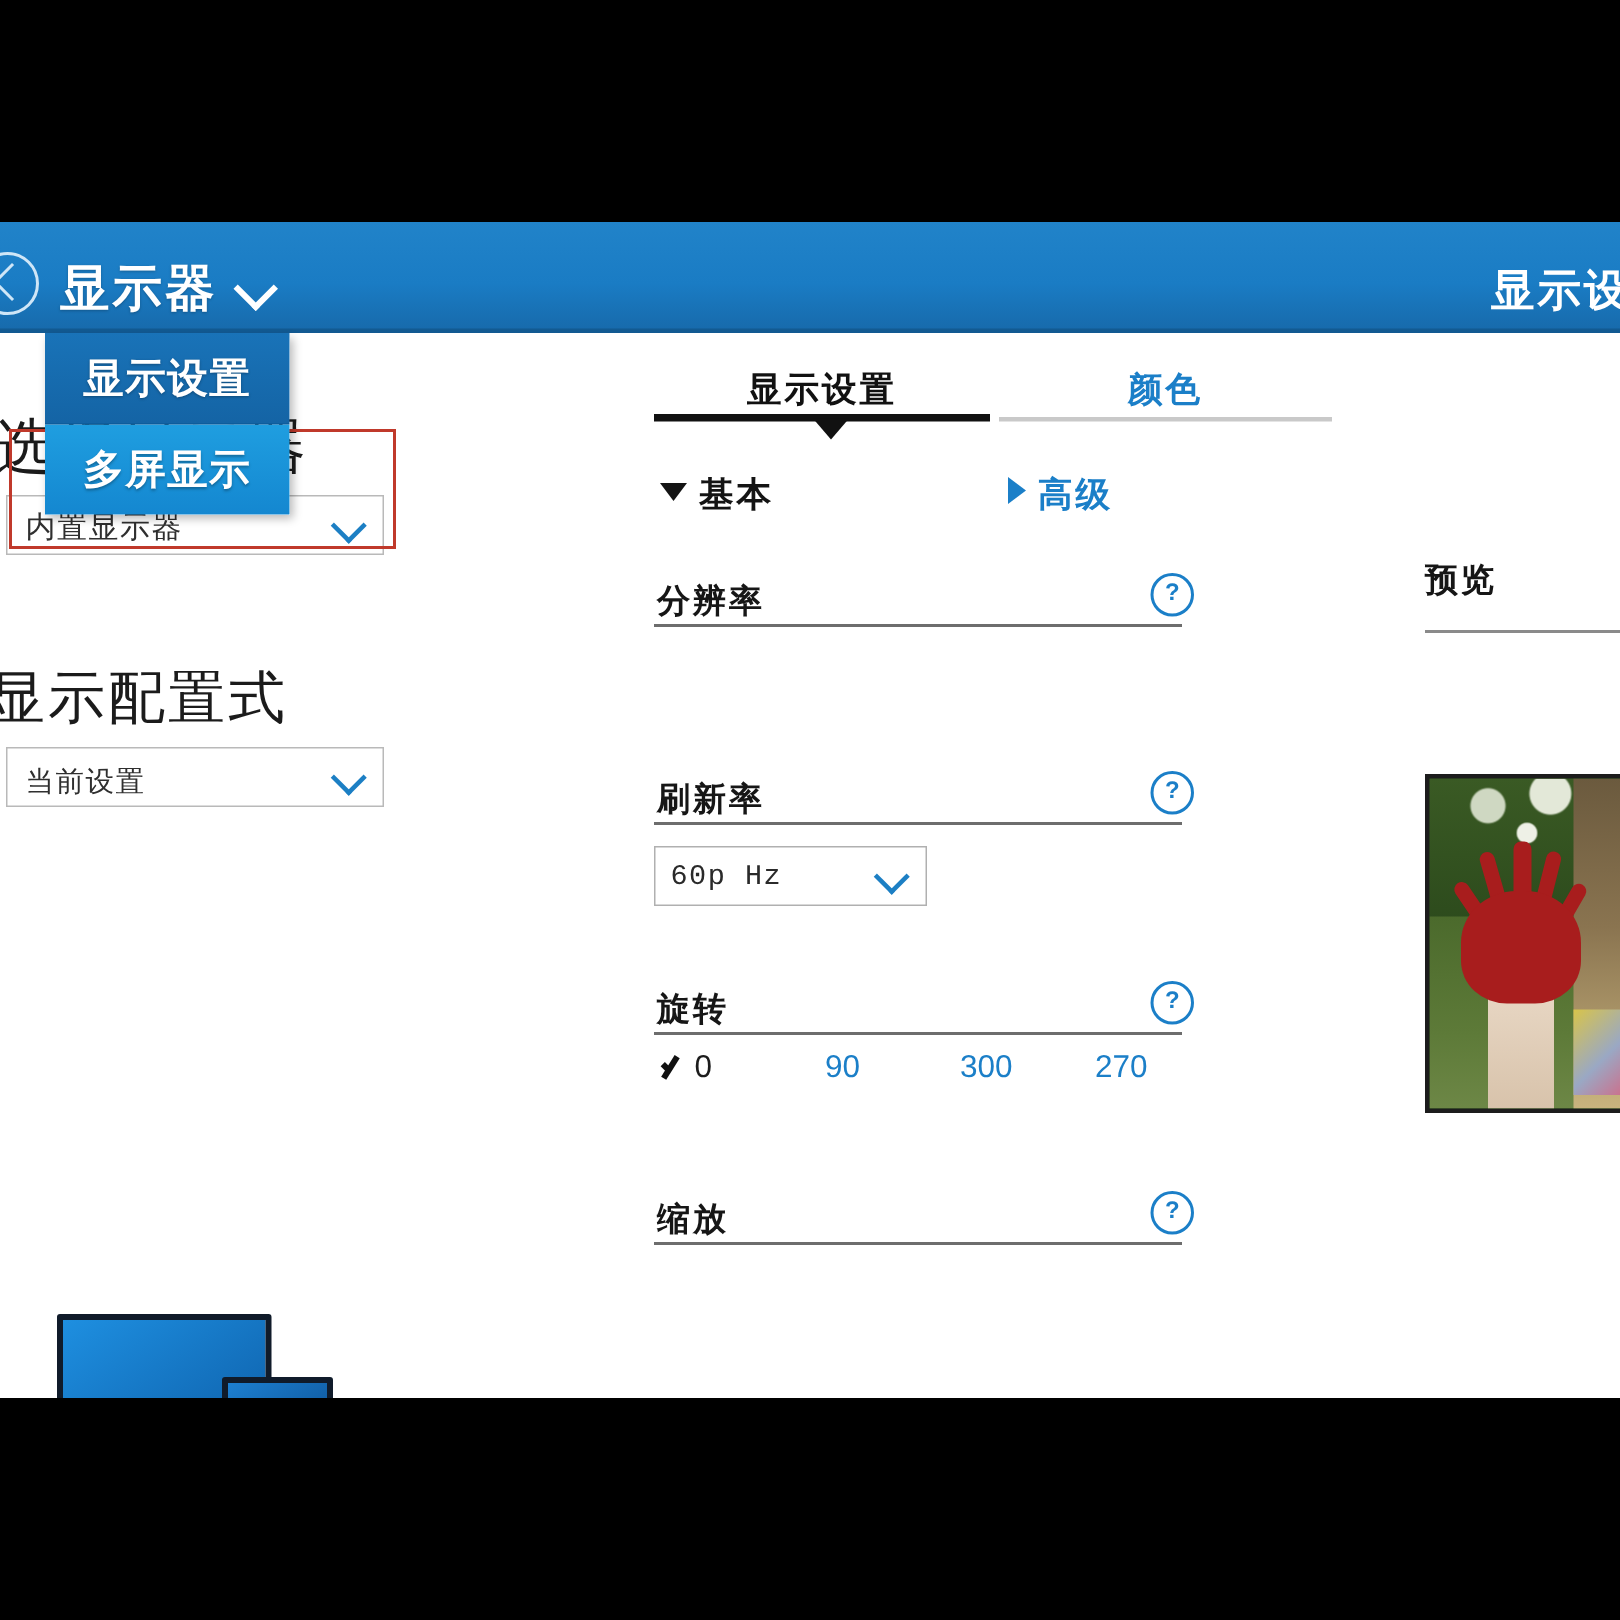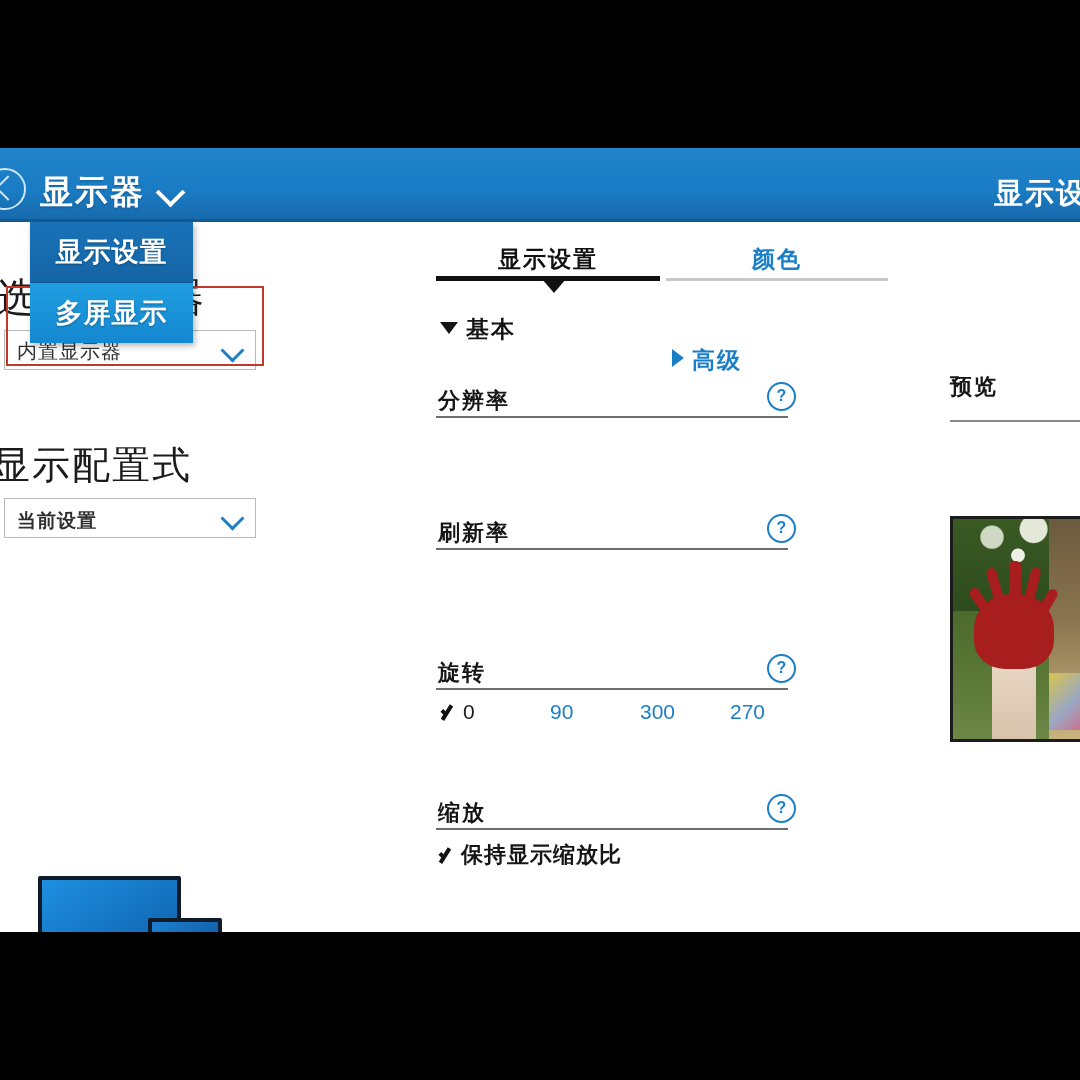--- a/index.html
+++ b/index.html
@@ -31,21 +31,21 @@
   #dropdown{position:absolute;left:30px;top:74px;width:163px;z-index:40;box-shadow:2px 3px 6px rgba(0,0,0,.28);}
   .dd-item{height:60px;line-height:60px;text-align:center;font-size:27px;font-weight:bold;color:#ffffff;letter-spacing:1px;text-shadow:0 1px 2px rgba(0,0,0,.3);}
   .dd-item.normal{background:linear-gradient(180deg,#1973b8 0%,#1464a5 100%);}
   .dd-item.active{background:linear-gradient(180deg,#1f9ee0 0%,#1487d0 100%);border-top:1px solid #0d5d9c;}
 
   
   .left-label{position:absolute;left:-4px;top:122px;font-size:40px;color:#1b1b1b;letter-spacing:2px;}
   .left-select-1{position:absolute;left:4px;top:182px;width:250px;height:38px;background:#fff;border:1px solid #b9b9b9;}
   .left-select-1 .val{position:absolute;left:12px;top:7px;font-size:20px;color:#2f2f2f;letter-spacing:1px;}
   .left-heading{position:absolute;left:-8px;top:292px;font-size:38px;color:#1b1b1b;letter-spacing:2px;}
-  .left-select-2{position:absolute;left:4px;top:350px;width:250px;height:38px;background:#fff;border:1px solid #b9b9b9;font-weight:bold;}
+  .left-select-2{position:absolute;left:4px;top:350px;width:250px;height:38px;background:#fff;border:1px solid #b9b9b9;}
   .left-select-2 .val{position:absolute;left:12px;top:9px;font-size:19px;color:#2f2f2f;letter-spacing:1px;}
   .sel-chev{position:absolute;right:14px;top:11px;width:14px;height:14px;border-right:3.5px solid #1c7fc4;border-bottom:3.5px solid #1c7fc4;transform:rotate(45deg);}
 
   
   #red-rect{position:absolute;left:6px;top:138px;width:254px;height:76px;border:2px solid #c0392b;z-index:35;}
 
   
   .mon-big{position:absolute;left:38px;top:728px;width:135px;height:86px;background:linear-gradient(145deg,#1e8fe0 0%,#0d5ea8 100%);border:4px solid #101b2a;border-radius:2px;}
   .mon-small{position:absolute;left:148px;top:770px;width:66px;height:44px;background:linear-gradient(145deg,#1d7fd0 0%,#0b4f92 100%);border:4px solid #101b2a;border-radius:2px;}
 
@@ -57,21 +57,21 @@
   .tab .t-label{font-size:23px;letter-spacing:2px;}
   .tab .t-rule{position:absolute;left:0;top:32px;height:5px;width:100%;}
   .tab.active .t-label{color:#111;font-weight:bold;}
   .tab.active .t-rule{background:#111;}
   .tab.inactive .t-label{color:#1b7fc8;font-weight:bold;}
   .tab.inactive .t-rule{background:#c9c9c9;height:3px;top:34px;}
   .tab-caret{position:absolute;left:106px;top:35px;width:0;height:0;border-left:12px solid transparent;border-right:12px solid transparent;border-top:14px solid #111;}
 
   .sec-basic{position:absolute;left:4px;top:166px;font-size:23px;font-weight:bold;color:#141414;letter-spacing:2px;}
   .sec-basic .tri{display:inline-block;width:0;height:0;border-left:9px solid transparent;border-right:9px solid transparent;border-top:12px solid #141414;margin-right:8px;vertical-align:3px;}
-  .sec-adv{position:absolute;left:236px;top:166px;font-size:23px;font-weight:bold;color:#1b7fc8;letter-spacing:2px;margin-top:31px;}
+  .sec-adv{position:absolute;left:236px;top:166px;font-size:23px;font-weight:bold;color:#1b7fc8;letter-spacing:2px;}
   .sec-adv .tri{display:inline-block;width:0;height:0;border-top:9px solid transparent;border-bottom:9px solid transparent;border-left:12px solid #1b7fc8;margin-right:8px;vertical-align:1px;}
 
   .field{position:absolute;left:0;width:352px;}
   .field .f-label{position:absolute;left:2px;top:0;font-size:22px;font-weight:bold;color:#161616;letter-spacing:2px;}
   .field .f-rule{position:absolute;left:0;top:30px;width:352px;height:2px;background:#6d6d6d;}
   .help{position:absolute;right:-8px;top:-4px;width:25px;height:25px;border:2px solid #1b7fc8;border-radius:50%;color:#1b7fc8;font-size:16px;font-weight:bold;text-align:center;line-height:24px;}
 
   .combo{position:absolute;left:0;width:180px;height:38px;background:#fff;border:1px solid #b0b0b0;}
   .combo .val{position:absolute;left:10px;top:8px;font-size:19px;color:#2a2a2a;font-family:"Liberation Mono","DejaVu Sans Mono",monospace;letter-spacing:1px;}
 
@@ -176,42 +176,43 @@
         <div class="f-label">分辨率</div>
         <div class="help">?</div>
         <div class="f-rule"></div>
       </div>
 
       <div class="field" style="top:370px;">
         <div class="f-label">刷新率</div>
         <div class="help">?</div>
         <div class="f-rule"></div>
       </div>
+      <div class="combo" style="top:416px;">
+        <span class="val">60p Hz</span>
+        <span class="sel-chev"></span>
+      </div>
 
       <div class="field" style="top:510px;">
         <div class="f-label">旋转</div>
         <div class="help">?</div>
         <div class="f-rule"></div>
       </div>
       <div class="rot-opts">
         <div class="rot sel" style="left:2px;">
           <span class="chk"></span><span>0</span>
         </div>
         <div class="rot unsel" style="left:114px;">90</div>
         <div class="rot unsel" style="left:204px;">300</div>
         <div class="rot unsel" style="left:294px;text-align:center;">270</div>
       </div>
 
       <div class="field" style="top:650px;">
         <div class="f-label">缩放</div>
         <div class="help">?</div>
         <div class="f-rule"></div>
-      </div>
-      <div class="scale-opt">
-        <span class="chk"></span><span>保持显示缩放比</span>
       </div>
 
     </div>
 
     <div id="preview">
       <div class="pv-label">预览</div>
       <div class="pv-rule"></div>
       <div class="pv-img">
         <div class="pv-sky"></div>
         <div class="pv-ground"></div>

